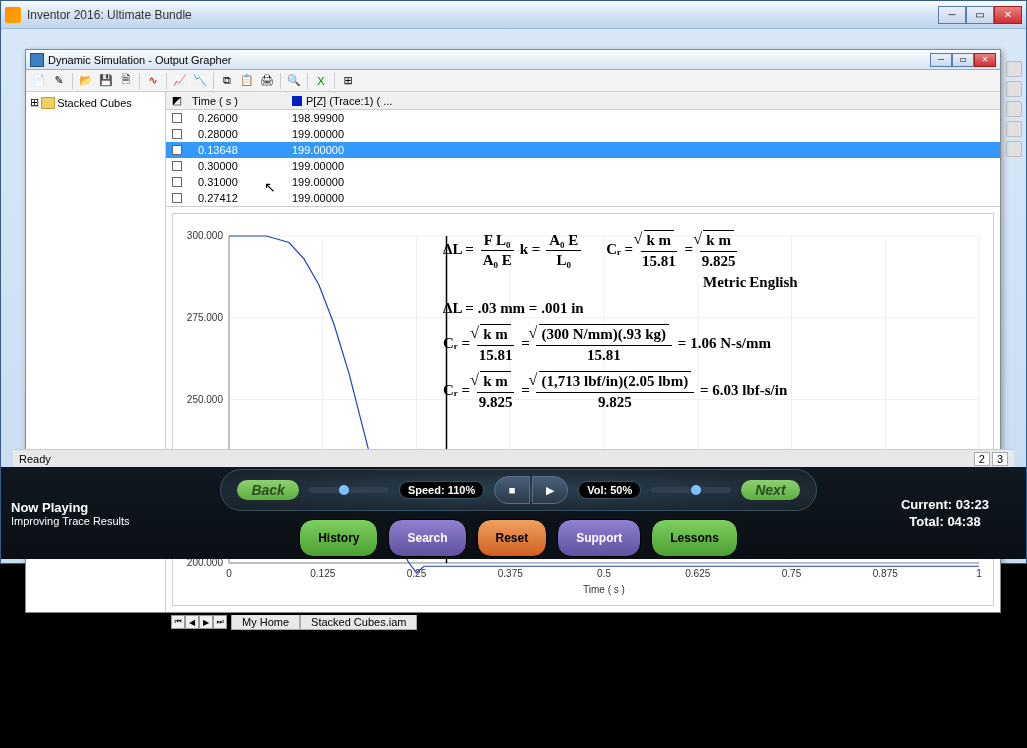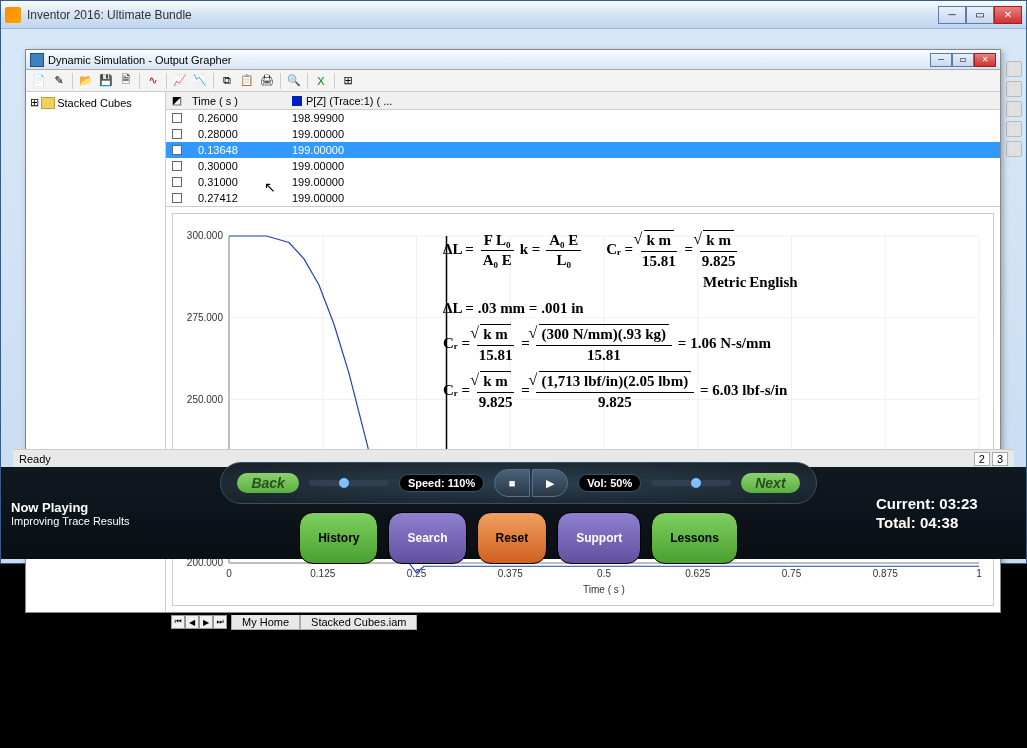--- a/index.html
+++ b/index.html
@@ -64,33 +64,33 @@
 .status-bar { position: absolute; left: 12px; bottom: 96px; right: 12px; height: 18px; background: #e8e8e8; border-top: 1px solid #ccc; display: flex; align-items: center; padding: 0 6px; font-size: 11px; }
 .status-bar .spacer { flex: 1; }
 .status-bar .pg { border: 1px solid #aaa; padding: 0 4px; margin-left: 2px; background: white; }
 
 
 .player-bar { position: absolute; left: 0; bottom: 4px; width: 100%; height: 92px; background: linear-gradient(to bottom, #101820, #0a0f14); color: white; display: flex; align-items: center; }
 .now-playing { width: 160px; padding: 8px 10px; font-size: 11px; }
 .now-playing .np-title { font-weight: bold; font-size: 13px; }
 .player-center { flex: 1; display: flex; flex-direction: column; align-items: center; gap: 4px; position: relative; }
 .transport { display: flex; align-items: center; gap: 10px; background: radial-gradient(ellipse at center, #2a4050, #182028); border-radius: 40px; padding: 6px 16px; border: 1px solid #3a5060; }
-.pill-btn { padding: 18px 18px; border-radius: 14px; font-weight: bold; font-size: 12px; cursor: pointer; border: 1px solid #000; color: #000; }
+.pill-btn { padding: 11px 18px; border-radius: 14px; font-weight: bold; font-size: 12px; cursor: pointer; border: 1px solid #000; color: #000; }
 .pill-green { background: linear-gradient(to bottom, #7ed060, #4aa030); }
 .pill-purple { background: linear-gradient(to bottom, #9080d0, #6050a0); color: white; }
 .pill-orange { background: linear-gradient(to bottom, #f0a060, #d06020); }
 .nav-arrow { font-style: italic; font-weight: bold; font-size: 14px; color: #2a5020; background: linear-gradient(to bottom, #8ed070, #5ab040); padding: 2px 14px; border-radius: 10px; cursor: pointer; }
 .slider { width: 80px; height: 6px; background: #304050; border-radius: 3px; position: relative; }
 .slider .thumb { position: absolute; width: 10px; height: 10px; background: #80c0ff; border-radius: 50%; top: -2px; }
 .info-pill { background: #000; border: 1px solid #405060; border-radius: 10px; padding: 2px 8px; font-size: 11px; font-weight: bold; }
 .play-controls { display: flex; align-items: center; gap: 2px; }
 .play-btn { width: 36px; height: 28px; background: linear-gradient(to bottom, #4a6078, #2a3848); border: 1px solid #5a7088; display: flex; align-items: center; justify-content: center; cursor: pointer; }
 .play-btn.stop { border-radius: 14px 0 0 14px; }
 .play-btn.play { border-radius: 0 14px 14px 0; }
-.time-info { width: 150px; text-align: left; padding-right: 12px; font-size: 15px; font-weight: bold; }
+.time-info { width: 150px; text-align: center; padding-right: 12px; font-size: 13px; font-weight: bold; }
 .time-info div { margin: 2px 0; }
 .btn-row { display: flex; gap: 10px; margin-top: 4px; }
 
 
 .right-toolstrip { position: absolute; right: 2px; top: 60px; width: 18px; display: flex; flex-direction: column; gap: 4px; }
 .right-toolstrip .rt { width: 16px; height: 16px; background: #e0e0e0; border: 1px solid #bbb; border-radius: 2px; }
 
 .cursor { position: absolute; left: 263px; top: 178px; font-size: 14px; pointer-events: none; }
 </style>
 </head>

